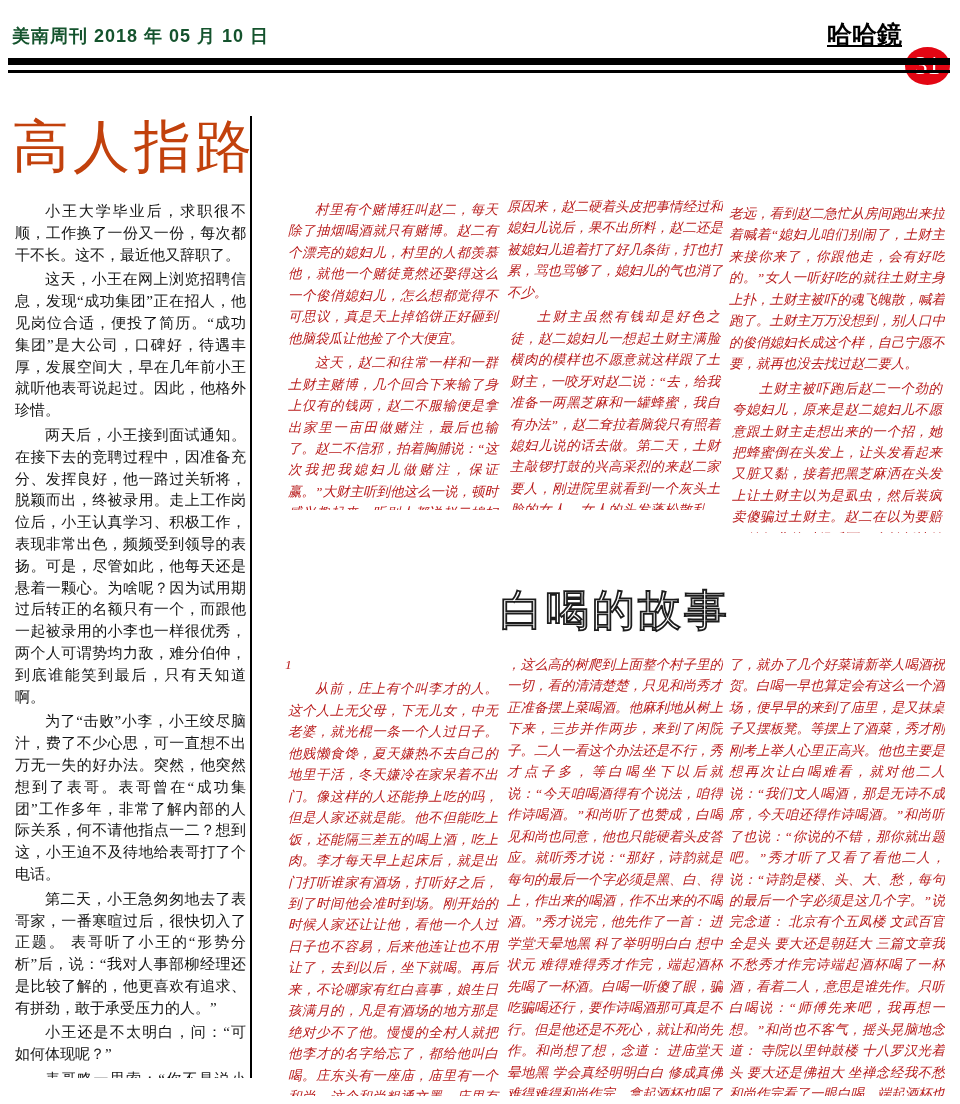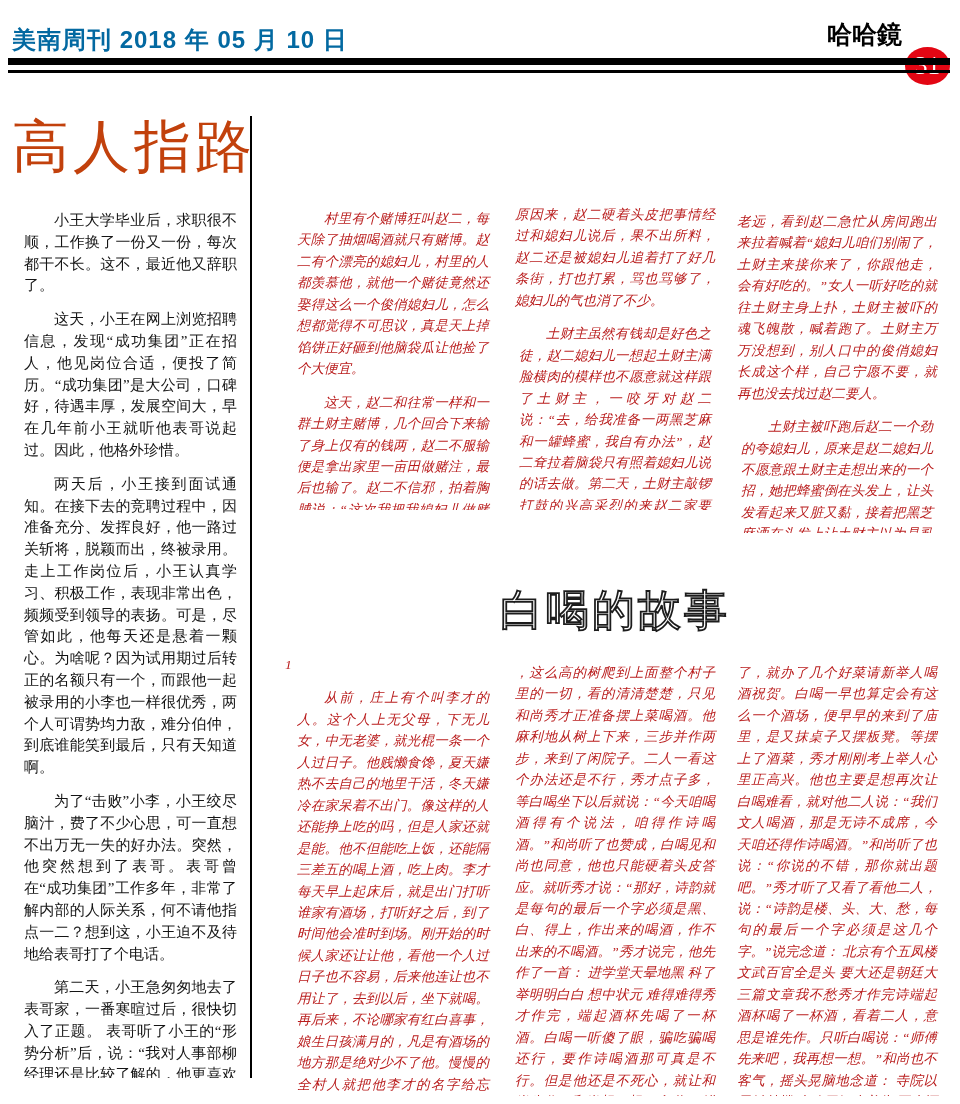--- a/index.html
+++ b/index.html
@@ -2,26 +2,26 @@
 <html><head>
 <meta charset="utf-8">
 <style>
   html,body{margin:0;padding:0;background:#fff;}
   .page{
     position:relative;width:960px;height:1104px;background:#ffffff;
     font-family:"Liberation Serif","DejaVu Serif",serif;color:#111;overflow:hidden;
   }
   
   .masthead{
-    position:absolute;left:12px;top:24px;font-size:24px;font-weight:bold;
-    font-family:"Liberation Sans","DejaVu Sans",sans-serif;letter-spacing:1px;color:#0369a1;
+    position:absolute;left:12px;top:24px;font-size:18px;font-weight:bold;
+    font-family:"Liberation Sans","DejaVu Sans",sans-serif;letter-spacing:1px;color:#14532d;
   }
   .section-name{
     position:absolute;right:58px;top:18px;font-size:25px;font-weight:bold;
-    font-family:"Liberation Sans","DejaVu Sans",sans-serif;color:#000;
+    font-family:"Liberation Sans","DejaVu Sans",sans-serif;color:#000;text-decoration:underline;
   }
   .page-badge{
     position:absolute;right:10px;top:15px;width:45px;height:38px;border-radius:50%;
     background:#e30613;display:flex;align-items:center;justify-content:center;margin-top:32px;
   }
   .page-badge span{color:#fff;font-size:25px;font-family:"Liberation Serif","DejaVu Serif",serif;}
   .rule-thick{position:absolute;left:8px;top:58px;width:942px;height:7px;background:#000;}
   .rule-thin {position:absolute;left:8px;top:70px;width:942px;height:3px;background:#000;}
   
   .divider-v{position:absolute;left:250px;top:116px;width:2px;height:962px;background:#000;}
@@ -43,22 +43,22 @@
   .baihe-title{left:285px;top:582px;width:660px;font-size:43px;}
   
   .col{
     position:absolute;width:216px;overflow:hidden;font-size:13.5px;line-height:21.45px;
     text-align:justify;word-break:break-all;color:#b91c1c;font-style:italic;
   }
   .c1{left:285px;} .c2{left:507px;} .c3{left:729px;}
   .top-col{top:196px;height:314px;}
   .top-col.c3{top:203px;height:330px;}
   .bot-col{top:654px;height:442px;}
-  p.para{margin:12px;text-indent:2em;}
-  p.cont{margin:8px;text-indent:0;}
+  p.para{margin:3px;text-indent:2em;}
+  p.cont{margin:0;text-indent:0;}
   .sec-marker{margin:0;text-indent:0;font-size:13.5px;}
 </style>
 </head>
 <body>
 
 <div class="page">
 
   <div class="masthead">美南周刊  2018 年 05 月 10 日</div>
   <div class="section-name">哈哈鏡</div>
   <div class="page-badge">

